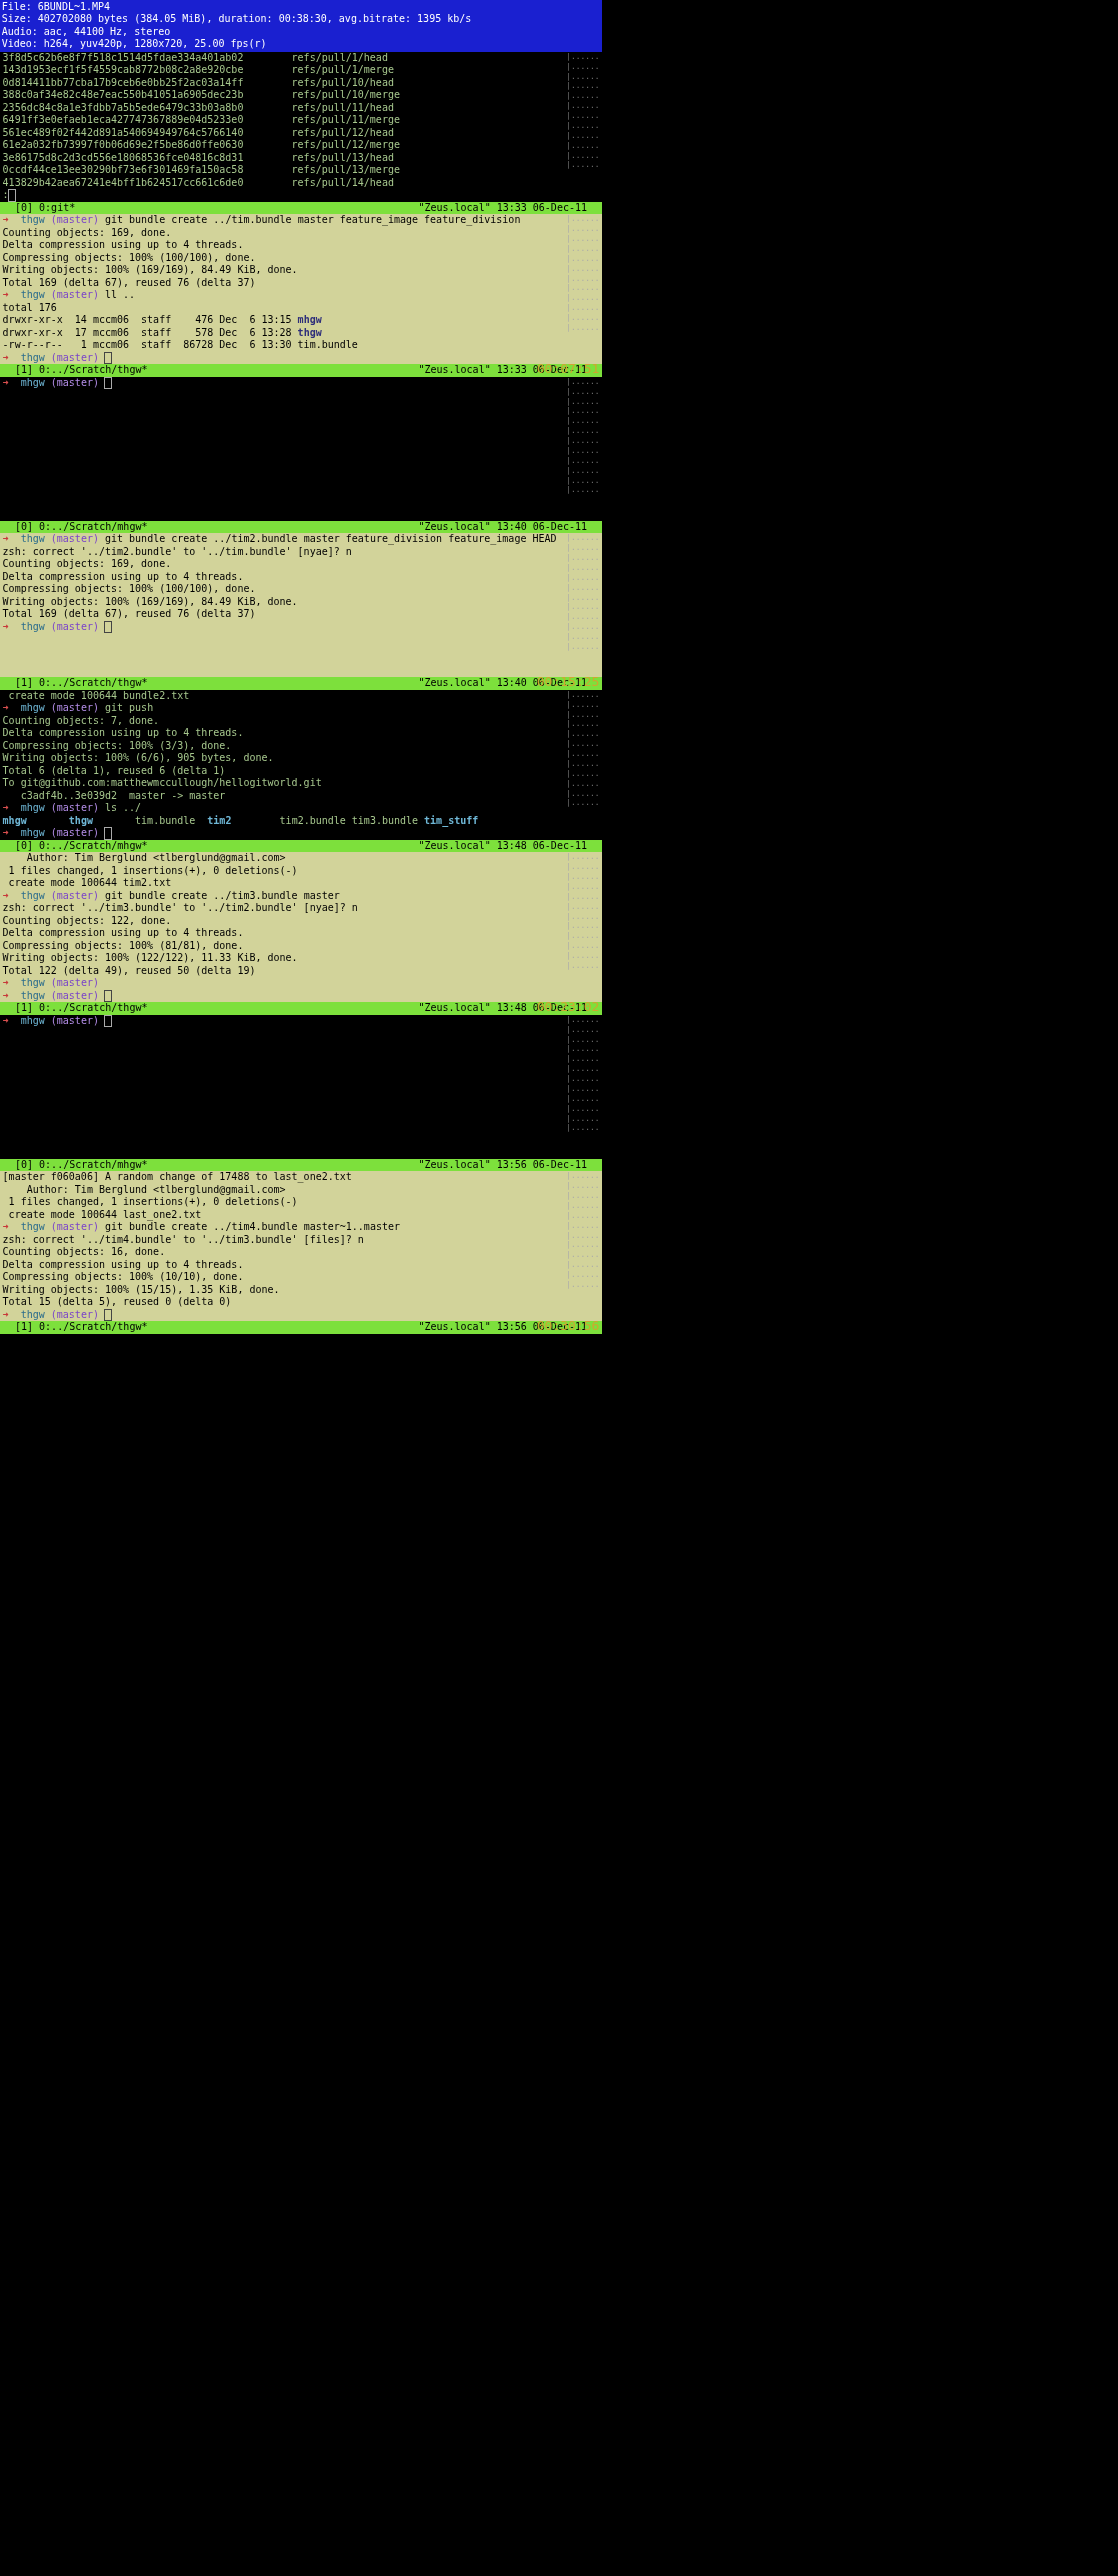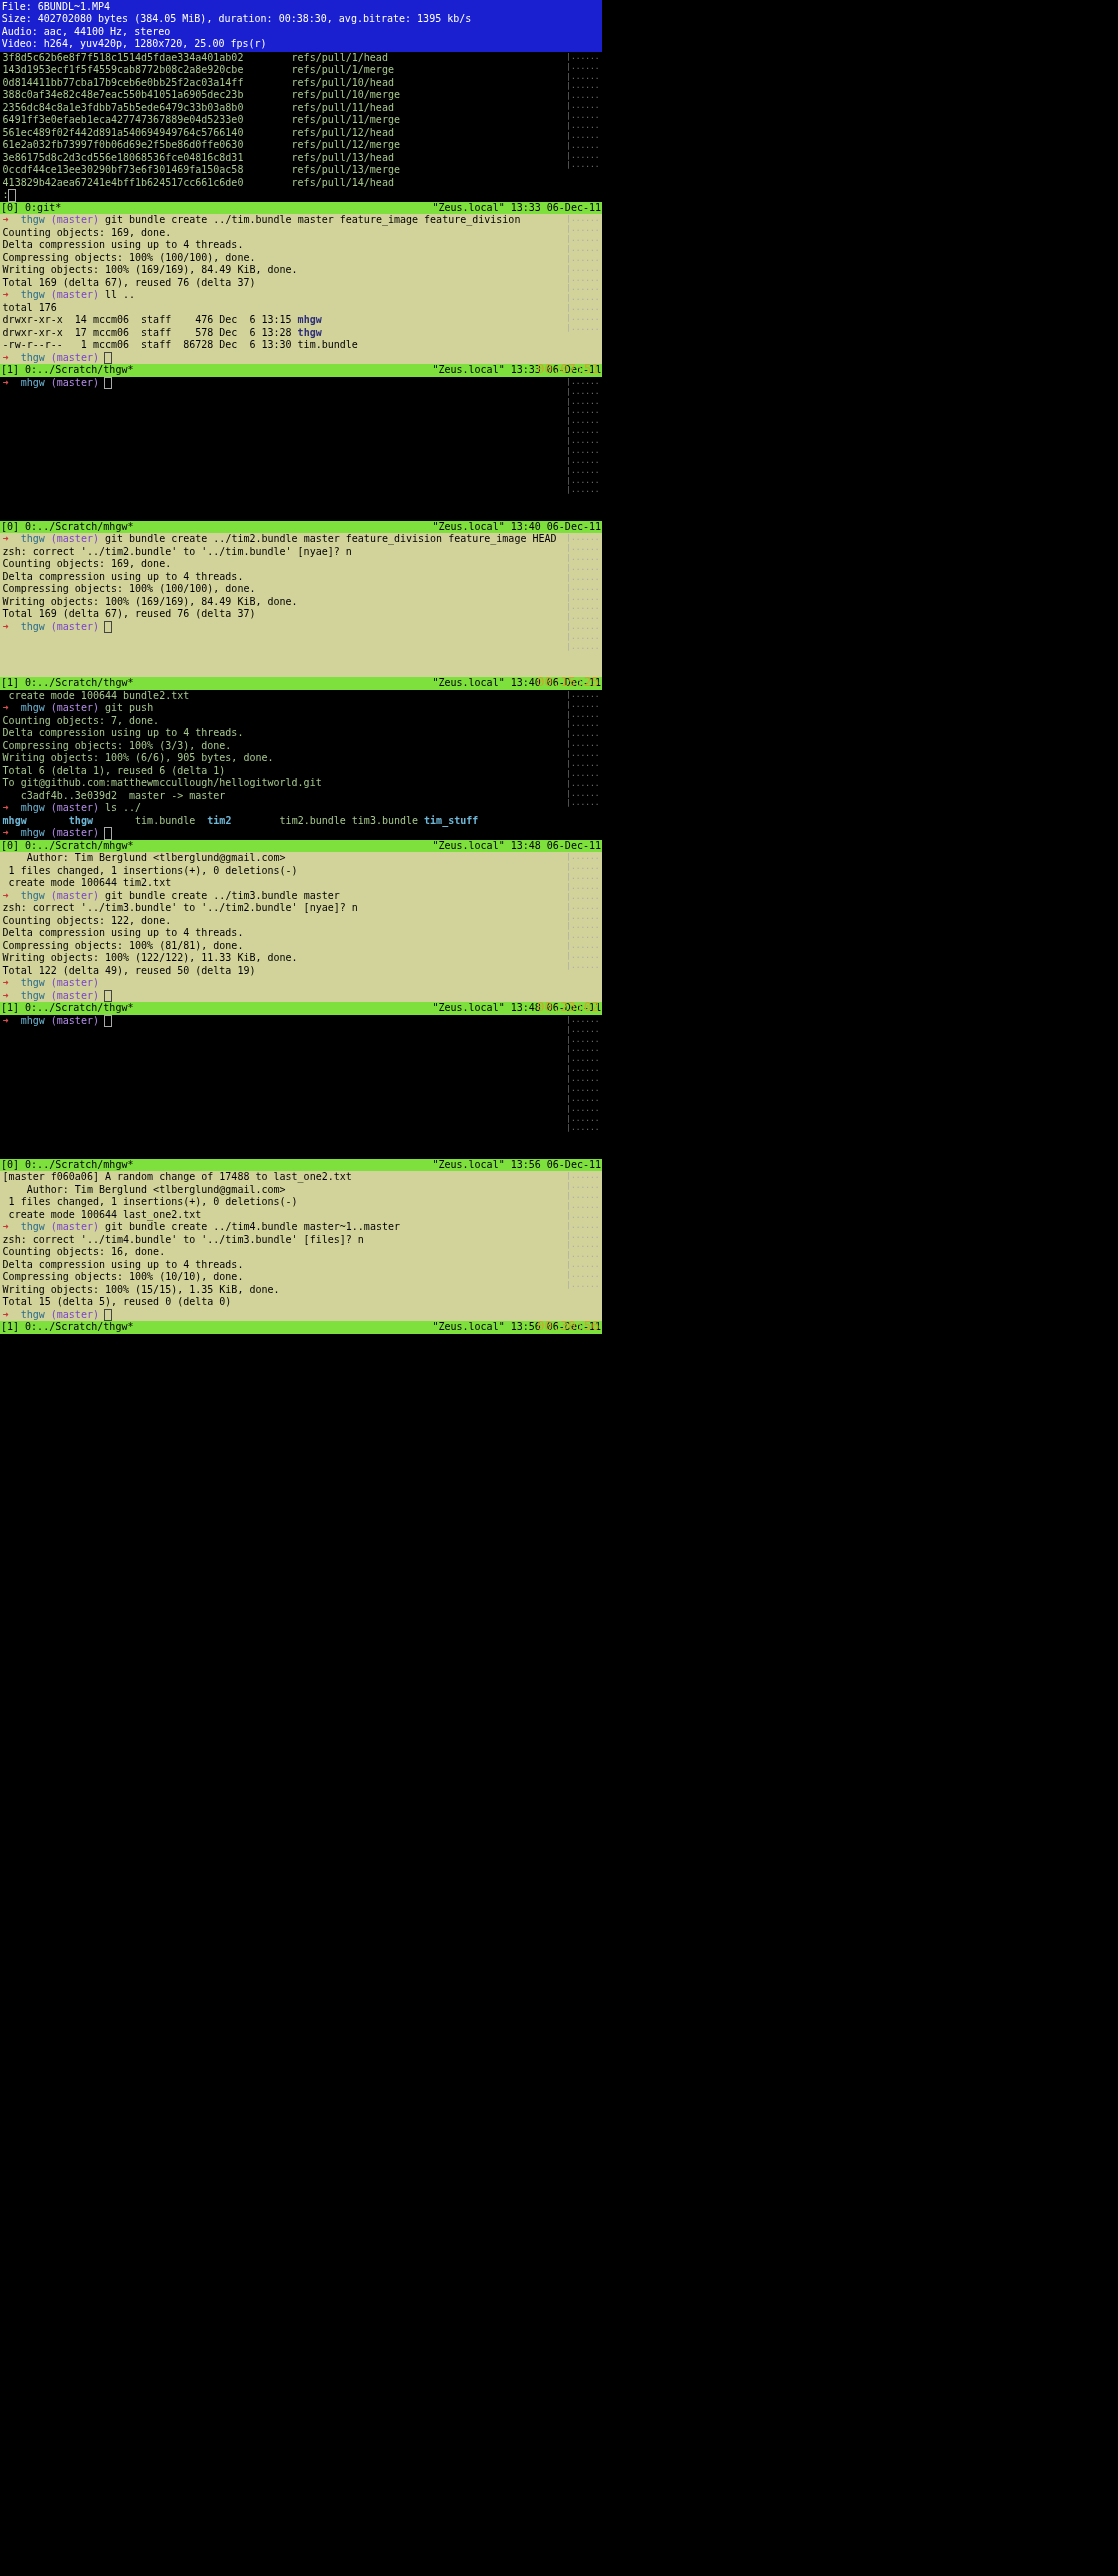--- a/index.html
+++ b/index.html
@@ -1,20 +1,20 @@
 <!DOCTYPE html>
 <html><head>
 <meta charset="utf-8">
 <style>
   html,body{margin:0;padding:0;background:#000;font-family:Menlo,Consolas,monospace;font-size:10px;line-height:1.25;}
   .wrap{width:602px;}
   .hdr{background:#1a20d0;color:#fff;padding:0.9px 1.7px;font-weight:normal;}
   .khaki{background:#d2d39a;color:#000;}
   .dark{background:#000;color:#a6c78d;}
-  .bar{background:#7de03c;color:#000;display:flex;justify-content:space-between;padding:0 1px;font-weight:normal;}
+  .bar{background:#7de03c;color:#000;display:flex;justify-content:space-between;padding:0 15px;font-weight:normal;}
   .bar .r{color:#000;}
   .pane{padding:0 2.6px;position:relative;}
   .dots{position:absolute;right:2.6px;color:#aaa;font-size:7.9px;line-height:1.25;}
   .dark .dots{color:#777;}
   .arrow{color:#c73a3a;}
   .dark .arrow{color:#d84f4f;}
   .purple{color:#7a44c9;}
   .dark .purple{color:#b48ee8;}
   .cyan{color:#2a6c8c;}
   .dark .cyan{color:#6fb7d6;}

